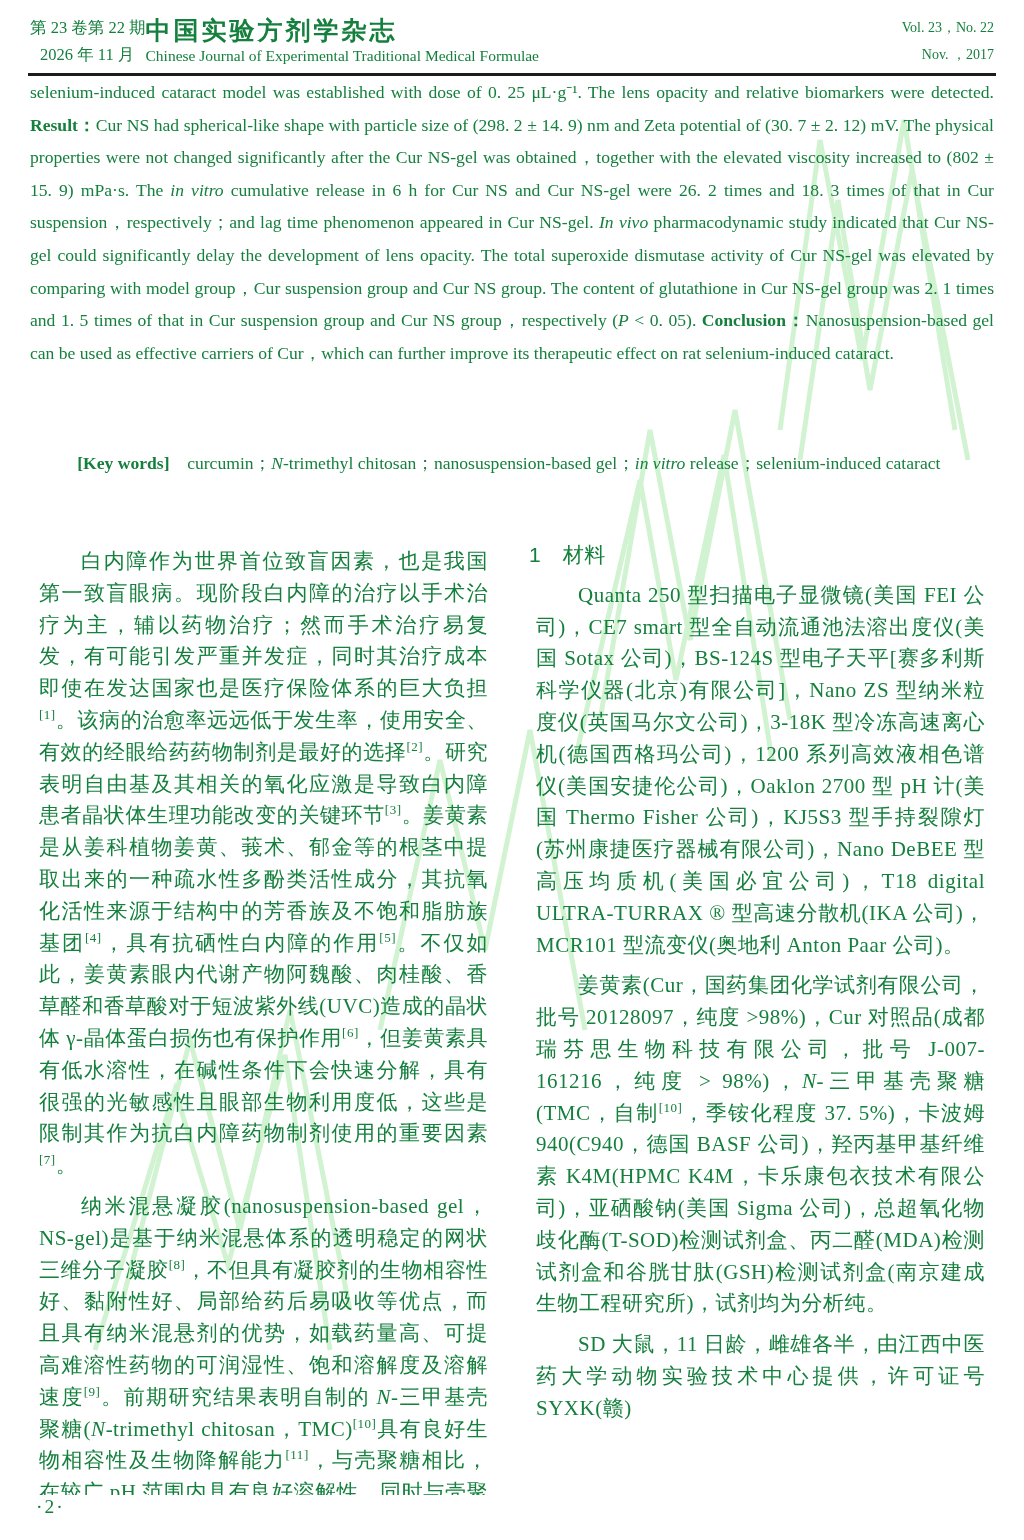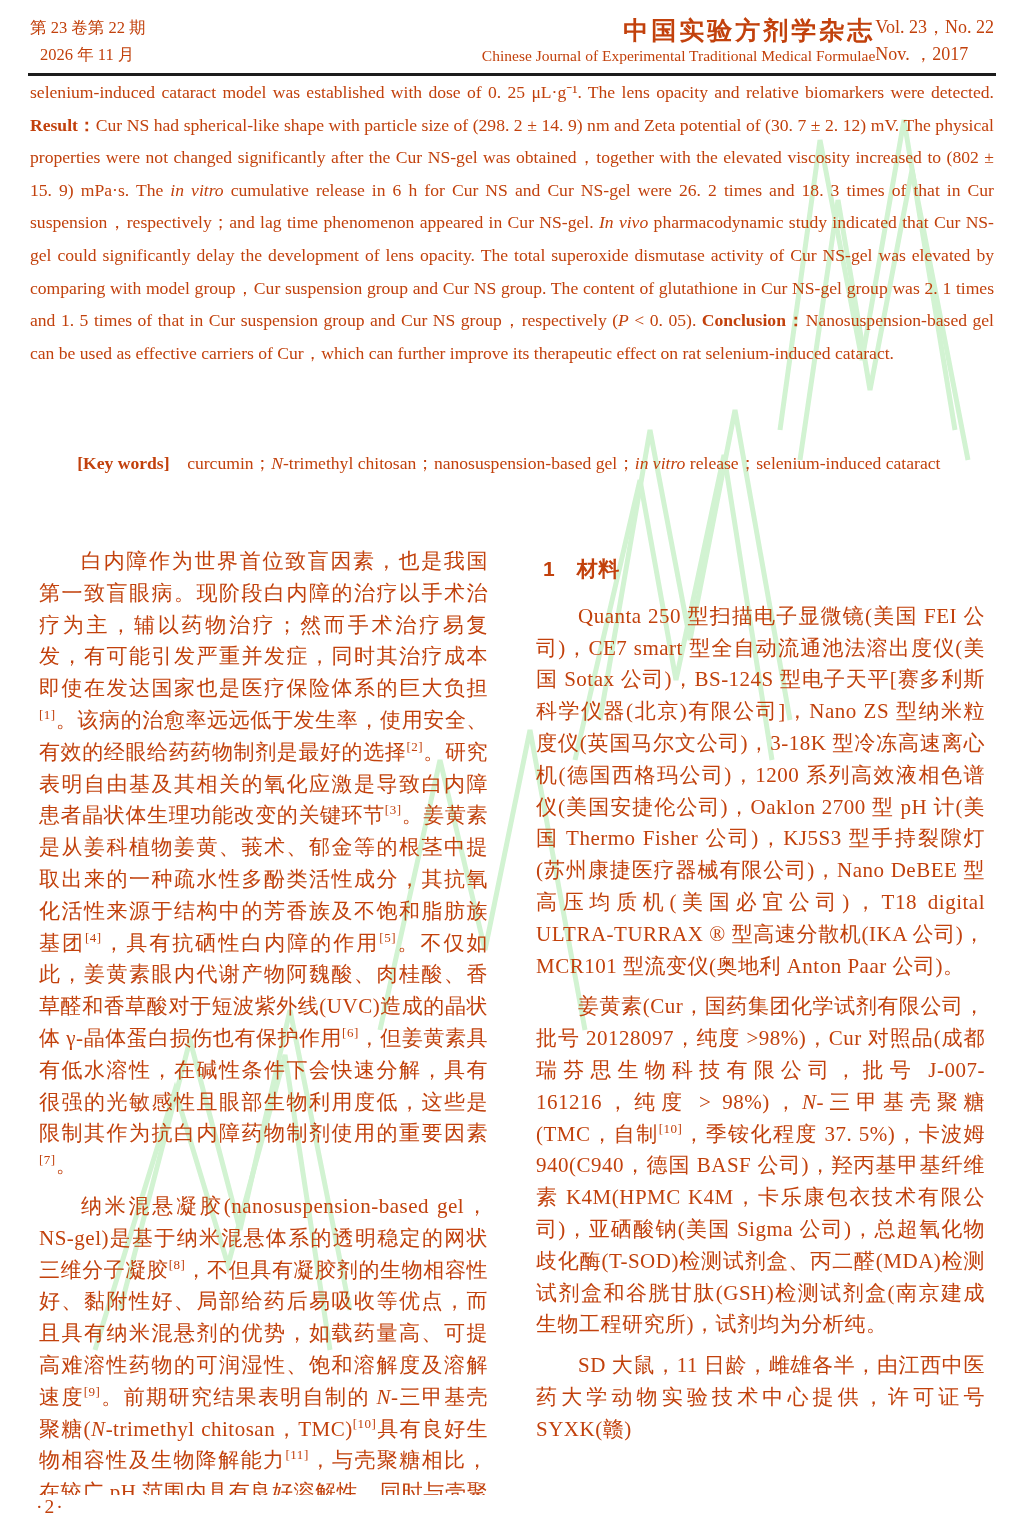--- a/index.html
+++ b/index.html
@@ -1,57 +1,57 @@
 <!DOCTYPE html>
 <html><head>
 <meta charset="utf-8">
 <style>
   html,body { margin:0; padding:0; background:#ffffff; }
   .page {
     position:relative; width:1024px; height:1540px; overflow:hidden;
-    background:#ffffff; color:#c2410c;
+    background:#ffffff; color:#15803d;
     font-family:"Liberation Serif", serif;
   }
   
   .watermark { position:absolute; left:0; top:0; pointer-events:none; }
   
   .header {
     position:absolute; top:14px; left:30px; width:964px;
     display:flex; justify-content:space-between; align-items:flex-start;
   }
   .h-left { font-size:16.5px; line-height:27px; }
   .h-left .second { padding-left:10px; }
-  .h-center { text-align:right; flex:1; }
+  .h-center { text-align:left; flex:1; }
   .journal-cn {
     font-size:25px; font-weight:bold; letter-spacing:3px;
     font-family:"Liberation Sans", sans-serif;
   }
   .journal-en { font-size:15.5px; }
-  .h-right { font-size:18px; line-height:27px; text-align:left; }
+  .h-right { font-size:14px; line-height:27px; text-align:right; }
   .rule { position:absolute; top:73px; left:28px; width:968px; border-top:3px solid #1c1c1c; }
   
   .abstract {
     position:absolute; top:76px; left:30px; width:964px; margin:0;
     font-size:17.6px; line-height:32.6px; text-align:justify;
   }
   .keywords {
     position:absolute; top:447px; left:42px; width:964px; margin:0;
     font-size:17.6px; line-height:32.6px; text-align:justify; text-indent:2em;
   }
   
   .col {
     position:absolute; top:537px; width:467px; height:958px; overflow:hidden;
     font-size:21px; line-height:31.8px; text-align:justify; letter-spacing:0.5px;
   }
   .col-left  { left:30px; }
   .col-right { left:527px; }
   .col p { margin:9px; }
   .col p.indent { text-indent:2em; }
   .sec {
-    margin:16px; font-size:21px; line-height:31.8px; font-weight:bold;
+    margin:2px; font-size:21px; line-height:31.8px; font-weight:normal;
     font-family:"Liberation Sans", sans-serif;
   }
   sup { font-size:0.62em; line-height:0; }
   
   .footer { position:absolute; left:36px; top:1496px; font-size:19.5px; letter-spacing:2px; }
 </style>
 </head>
 <body>
 
 <div class="page">

